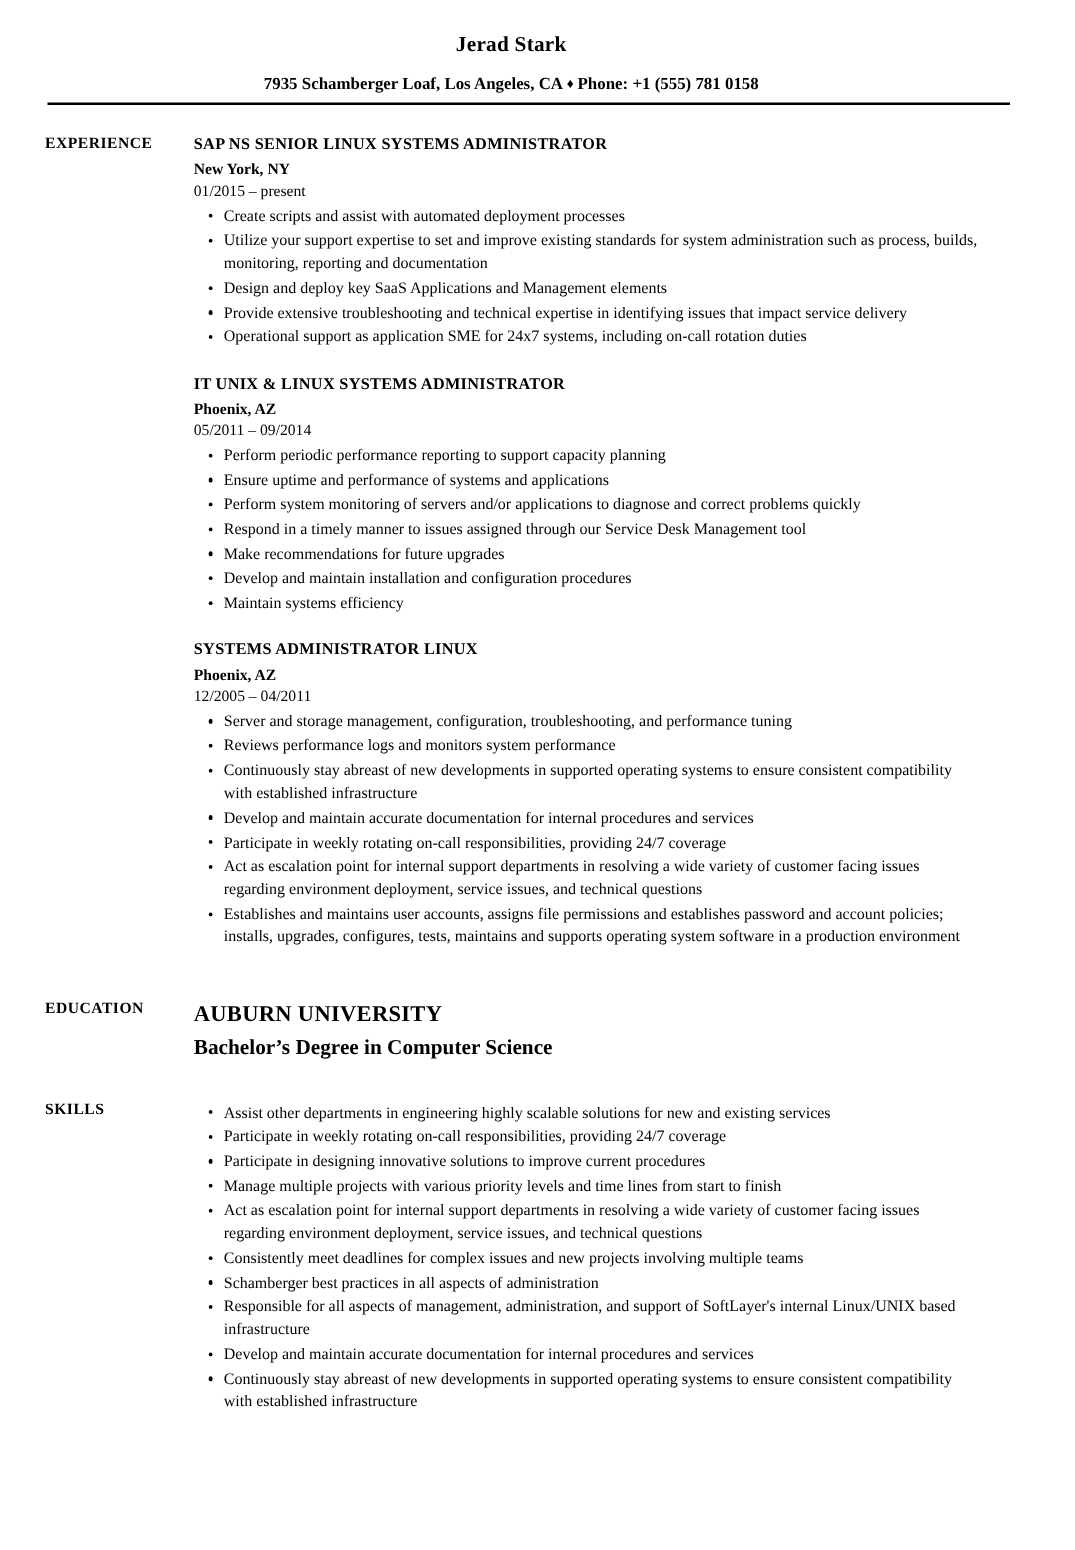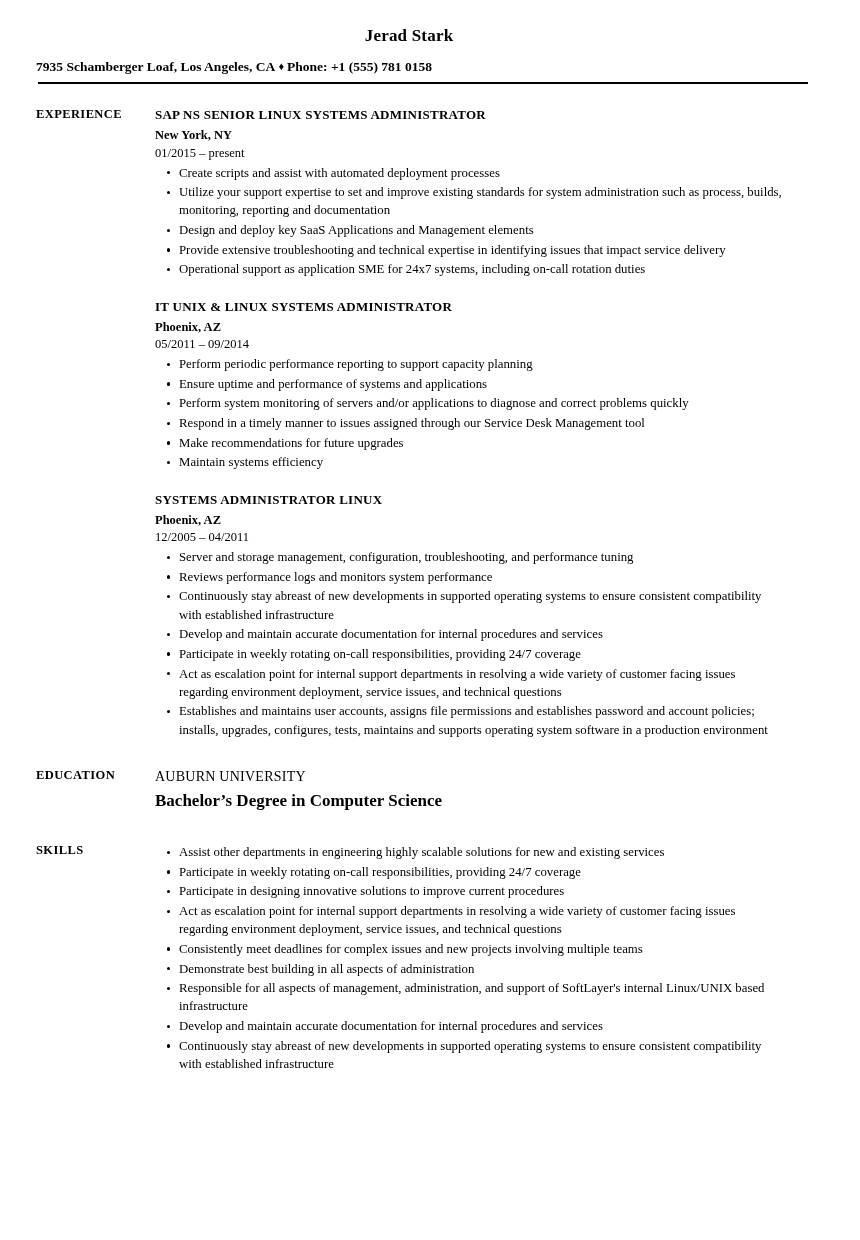--- a/index.html
+++ b/index.html
@@ -25,20 +25,21 @@
   
   .resume-name {
     text-align: center;
     font-size: 17px;
     font-weight: bold;
     letter-spacing: 0.2px;
     margin: 0;
     padding-top: 2px;
   }
   .resume-contact {
+    text-align: center;
     font-size: 13.5px;
     font-weight: bold;
     margin: 0;
     padding-top: 13px;
   }
   .contact-diamond {
     font-size: 11px;
     padding: 0 3px;
     vertical-align: 1px;
   }
@@ -61,26 +62,26 @@
     font-weight: bold;
     letter-spacing: 0.4px;
     padding-top: 1px;
   }
   .section-body {
     flex: 1 1 auto;
     min-width: 0;
   }
 
   #experience-section { margin-top: 22px; }
-  #education-section  { margin-top: 12px; }
+  #education-section  { margin-top: 40px; }
   #skills-section     { margin-top: 28px; }
 
   
   .job { margin-bottom: 19px; }
-  .job:last-child { margin-bottom: 16px; }
+  .job:last-child { margin-bottom: 0; }
 
   .job-title {
     font-size: 13px;
     font-weight: bold;
     letter-spacing: 0.25px;
     line-height: 1.42;
   }
   .job-location {
     font-size: 12.5px;
     font-weight: bold;
@@ -111,22 +112,22 @@
     left: 12px;
     top: 7.5px;
     width: 3.4px;
     height: 3.4px;
     border-radius: 50%;
     background: #000;
   }
 
   
   .edu-school {
-    font-size: 14px;
-    font-weight: normal;
+    font-size: 18px;
+    font-weight: bold;
     letter-spacing: 0.25px;
     line-height: 1.45;
   }
   .edu-degree {
     font-size: 17px;
     font-weight: bold;
     line-height: 1.45;
     padding-top: 2px;
   }
 </style>
@@ -163,20 +164,21 @@
       <div class="job">
         <div class="job-title">IT UNIX &amp; LINUX SYSTEMS ADMINISTRATOR</div>
         <div class="job-location">Phoenix, AZ</div>
         <div class="job-dates">05/2011 – 09/2014</div>
         <ul class="bullets">
           <li>Perform periodic performance reporting to support capacity planning</li>
           <li>Ensure uptime and performance of systems and applications</li>
           <li>Perform system monitoring of servers and/or applications to diagnose and correct problems quickly</li>
           <li>Respond in a timely manner to issues assigned through our Service Desk Management tool</li>
           <li>Make recommendations for future upgrades</li>
+          <li>Develop and maintain installation and configuration procedures</li>
           <li>Maintain systems efficiency</li>
         </ul>
       </div>
 
       <div class="job">
         <div class="job-title">SYSTEMS ADMINISTRATOR LINUX</div>
         <div class="job-location">Phoenix, AZ</div>
         <div class="job-dates">12/2005 – 04/2011</div>
         <ul class="bullets">
           <li>Server and storage management, configuration, troubleshooting, and performance tuning</li>
@@ -202,23 +204,24 @@
     </div>
   </div>
 
   <div class="section" id="skills-section">
     <div class="section-label">SKILLS</div>
     <div class="section-body">
       <ul class="bullets">
         <li>Assist other departments in engineering highly scalable solutions for new and existing services</li>
         <li>Participate in weekly rotating on-call responsibilities, providing 24/7 coverage</li>
         <li>Participate in designing innovative solutions to improve current procedures</li>
+        <li>Manage multiple projects with various priority levels and time lines from start to finish</li>
         <li>Act as escalation point for internal support departments in resolving a wide variety of customer facing issues regarding environment deployment, service issues, and technical questions</li>
         <li>Consistently meet deadlines for complex issues and new projects involving multiple teams</li>
-        <li>Demonstrate best building in all aspects of administration</li>
+        <li>Schamberger best practices in all aspects of administration</li>
         <li>Responsible for all aspects of management, administration, and support of SoftLayer's internal Linux/UNIX based infrastructure</li>
         <li>Develop and maintain accurate documentation for internal procedures and services</li>
         <li>Continuously stay abreast of new developments in supported operating systems to ensure consistent compatibility with established infrastructure</li>
       </ul>
     </div>
   </div>
 
 </div>
 
 </body></html>

